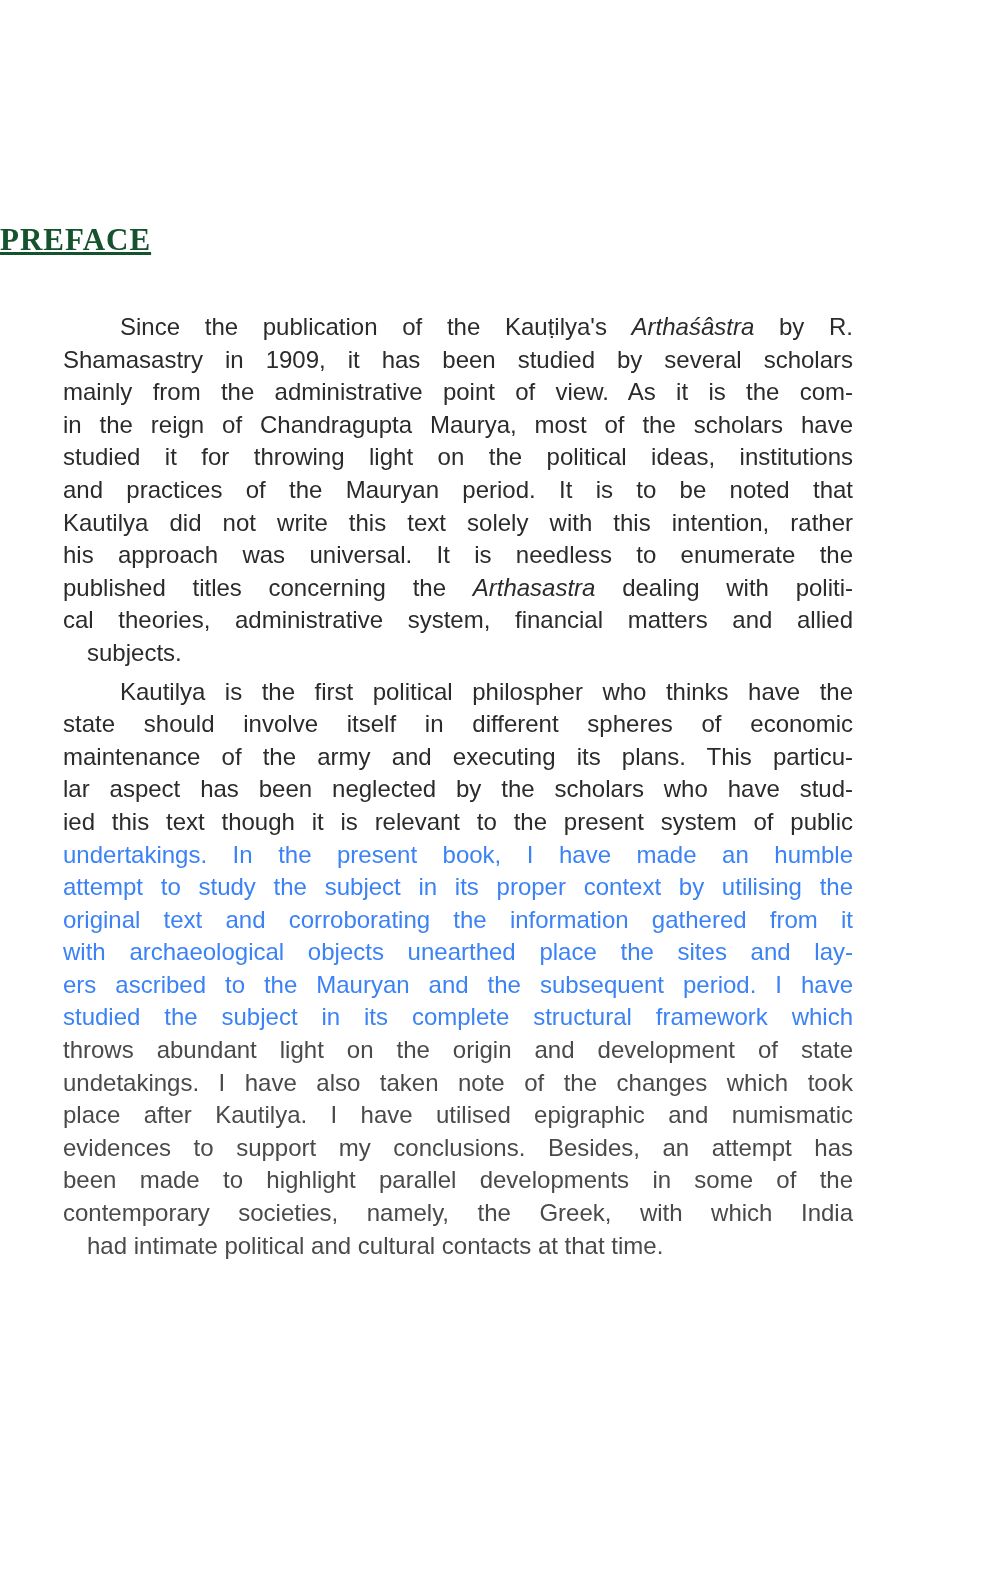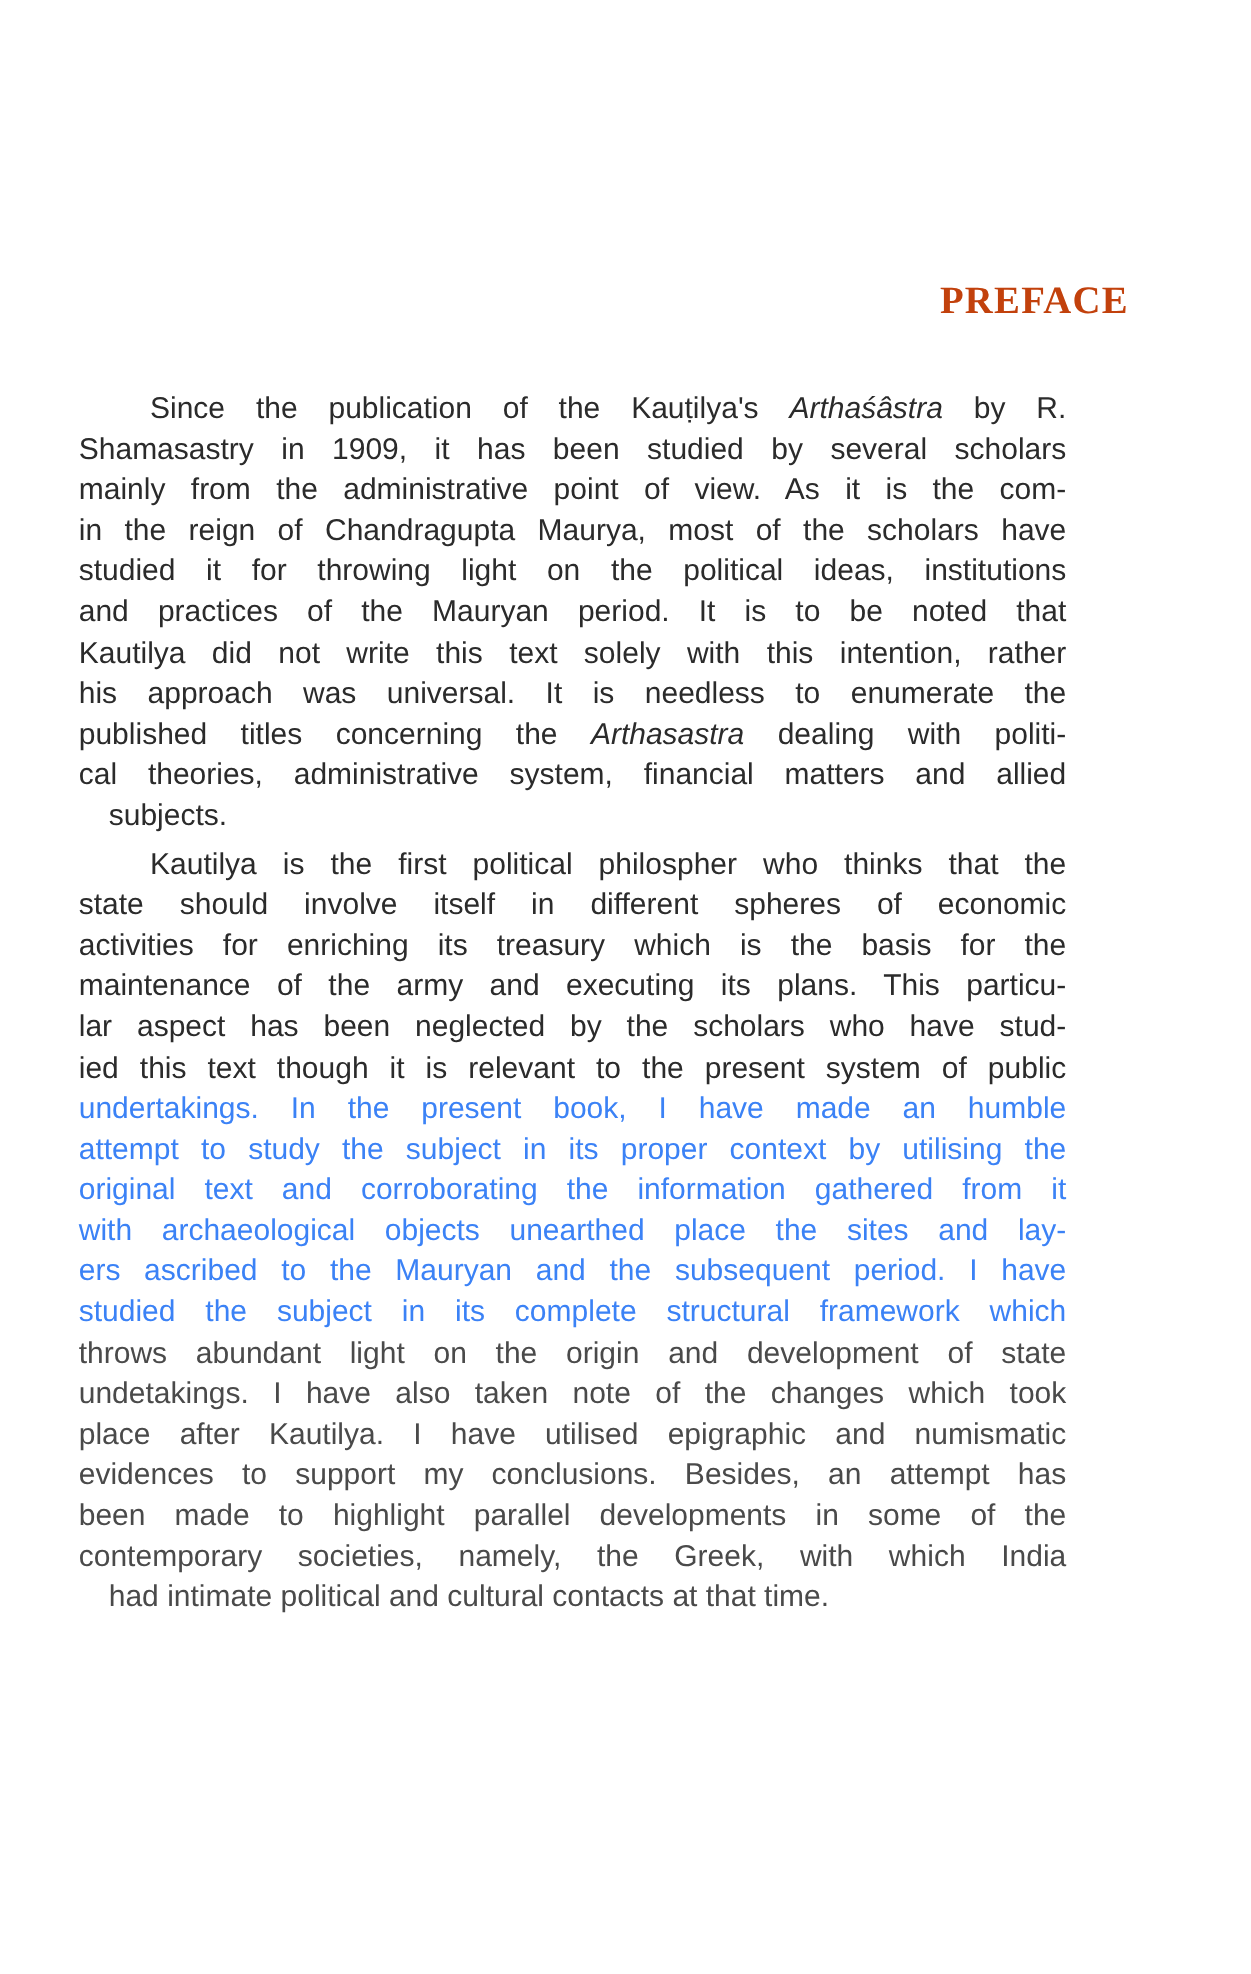--- a/index.html
+++ b/index.html
@@ -12,27 +12,28 @@
       height: 1579px;
       position: relative;
       overflow: hidden;
       color: #2b2b2b;
     }
     .page-title {
       position: absolute;
       top: 222px;
       left: 0;
       width: 903px;
-      text-align: right;
+      text-align: left;
       font-family: "Liberation Serif", "DejaVu Serif", serif;
       font-weight: bold;
       font-size: 31px;
       letter-spacing: 1px;
-      color: #c2410c;
+      color: #14532d;
       margin: 0;
+      text-decoration: underline;
     }
     .body-text {
       position: absolute;
       left: 63px;
       width: 790px;
       top: 311px;
       font-family: "Liberation Sans", "DejaVu Sans", sans-serif;
       font-size: 24px;
       line-height: 32.6px;
     }
@@ -74,23 +75,22 @@
     <span class="line">Kautilya did not write this text solely with this intention, rather</span>
     <span class="line">his approach was universal. It is needless to enumerate the</span>
     <span class="line"><span>published titles concerning the </span><em>Arthasastra</em><span> dealing with politi-</span></span>
     <span class="line">cal theories, administrative system, financial matters and allied</span>
     <span class="line last">subjects.</span>
   </div>
 
   <div class="para-gap"></div>
 
   <div>
-    <span class="line indent">Kautilya is the first political philospher who thinks that the</span>
+    <span class="line indent">Kautilya is the first political philospher who thinks have the</span>
     <span class="line">state should involve itself in different spheres of economic</span>
-    <span class="line">activities for enriching its treasury which is the basis for the</span>
     <span class="line">maintenance of the army and executing its plans. This particu-</span>
     <span class="line">lar aspect has been neglected by the scholars who have stud-</span>
     <span class="line">ied this text though it is relevant to the present system of public</span>
     <span class="line fade">undertakings. In the present book, I have made an humble</span>
     <span class="line fade">attempt to study the subject in its proper context by utilising the</span>
     <span class="line fade">original text and corroborating the information gathered from it</span>
     <span class="line fade">with archaeological objects unearthed place the sites and lay-</span>
     <span class="line fade">ers ascribed to the Mauryan and the subsequent period. I have</span>
     <span class="line fade">studied the subject in its complete structural framework which</span>
     <span class="line fade2">throws abundant light on the origin and development of state</span>

